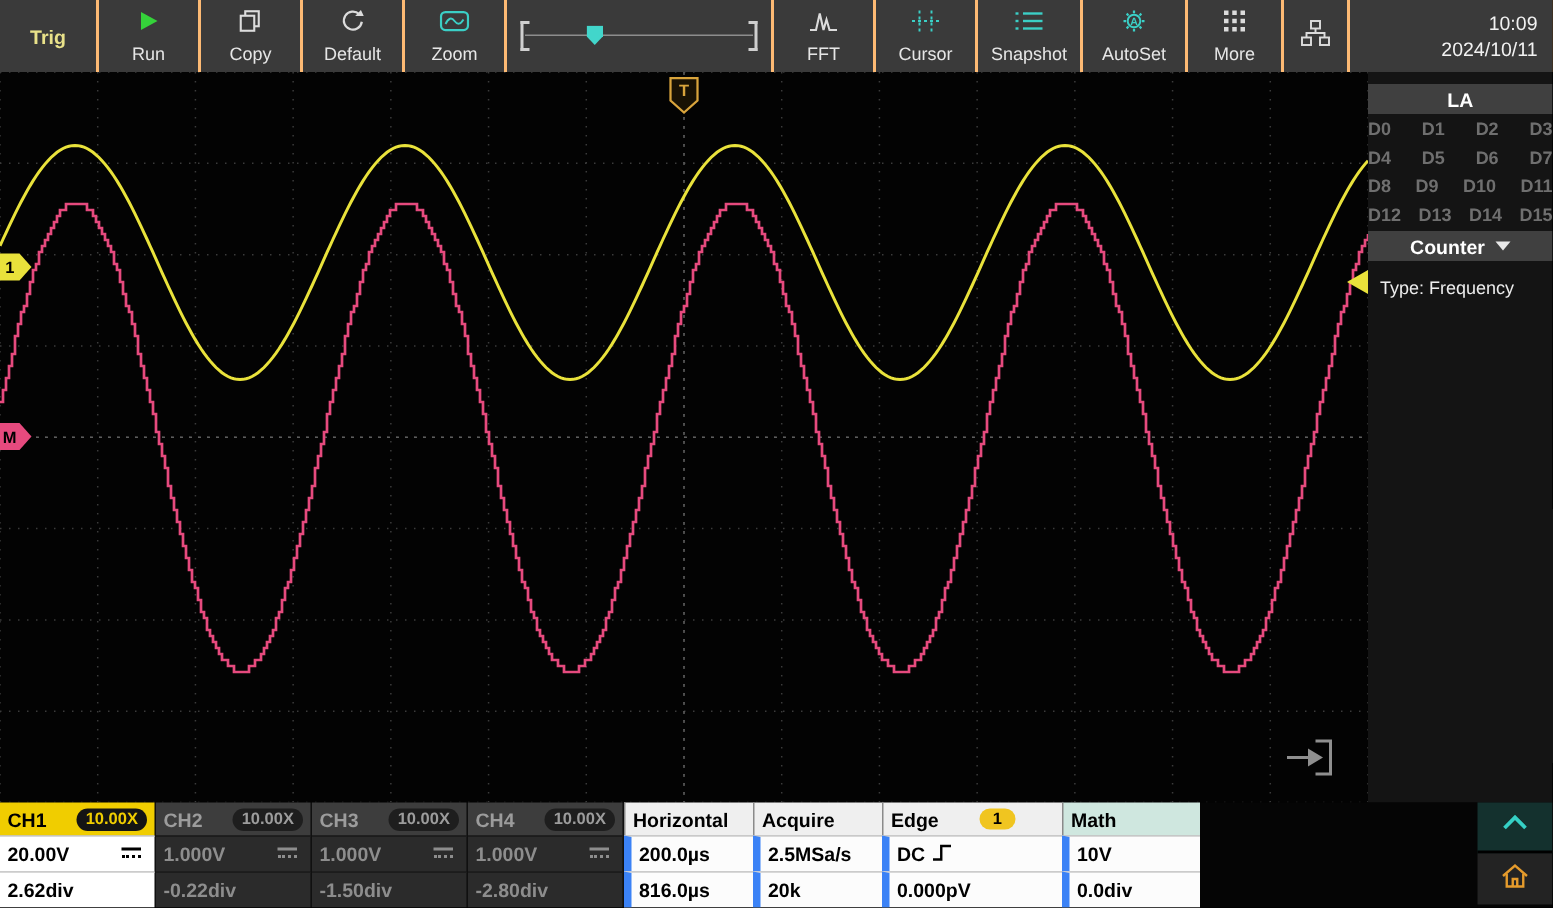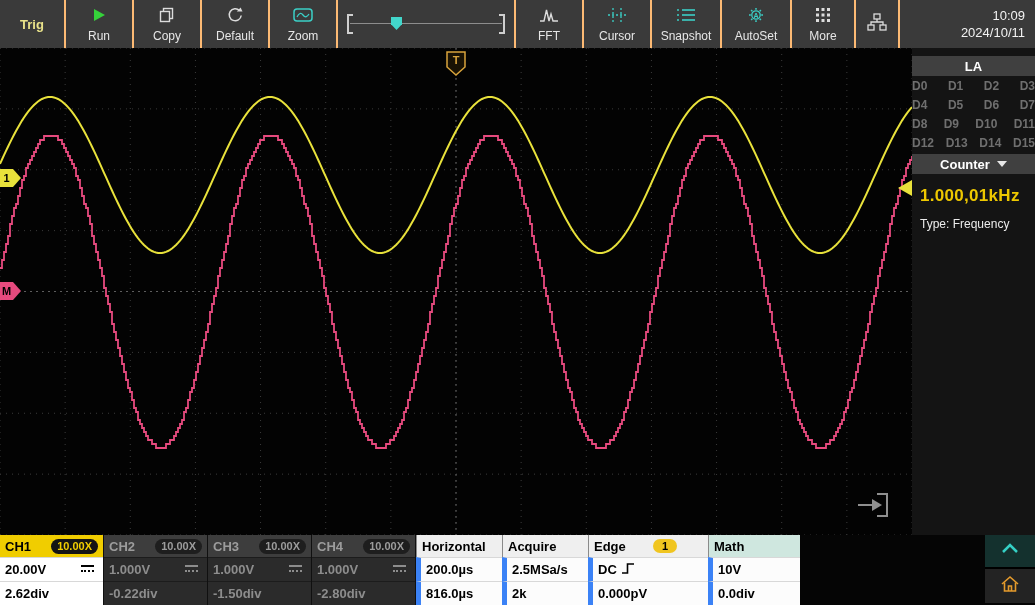--- a/index.html
+++ b/index.html
@@ -260,21 +260,20 @@
   <div class="drow">
     <span>D12</span>
     <span>D13</span>
     <span>D14</span>
     <span>D15</span>
   </div>
   <div class="cbar">
     <span>Counter</span>
     <span class="tri"></span>
   </div>
-  <div class="cval">1.000,01kHz</div>
   <div class="ctype">Type: Frequency</div>
 </div>
 
 <div class="bb">
 
   <div class="blk ch on" style="width:104px">
     <div class="hd">
       <span>CH1</span>
       <span class="badge">10.00X</span>
     </div>
@@ -342,21 +341,21 @@
   </div>
 
   <div class="blk lite" style="width:86px">
     <div class="hd">
         <span>Acquire</span>
       </div>
     <div class="rw">
         <span>2.5MSa/s</span>
       </div>
     <div class="rw">
-        <span>2k</span>
+        <span>20k</span>
       </div>
   </div>
 
   <div class="blk lite" style="width:120px">
     <div class="hd">
       <span>Edge</span>
       <span class="ebadge">1</span>
     </div>
     <div class="rw">
       <span>DC</span>

